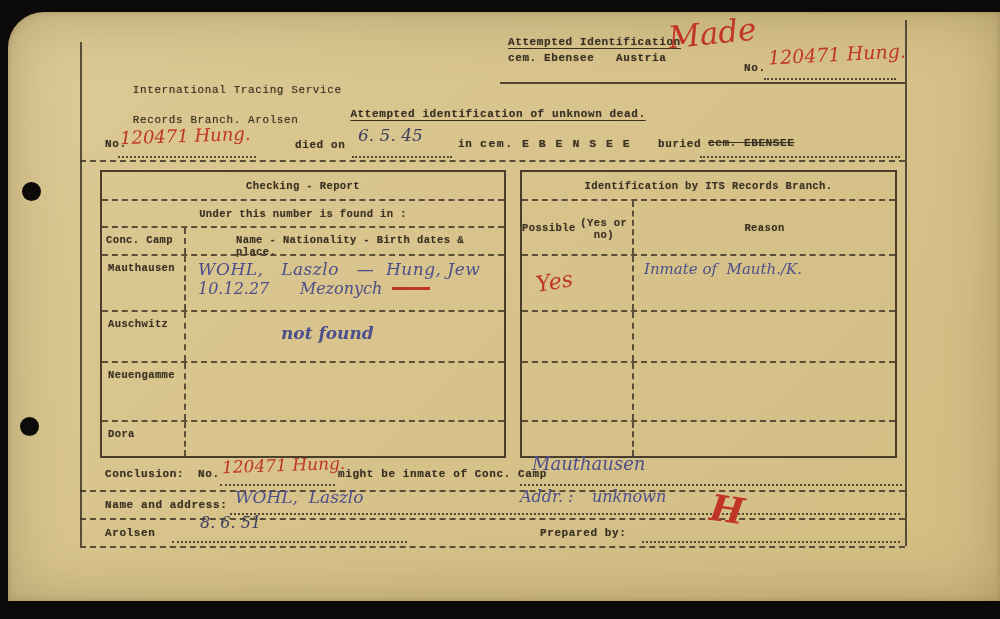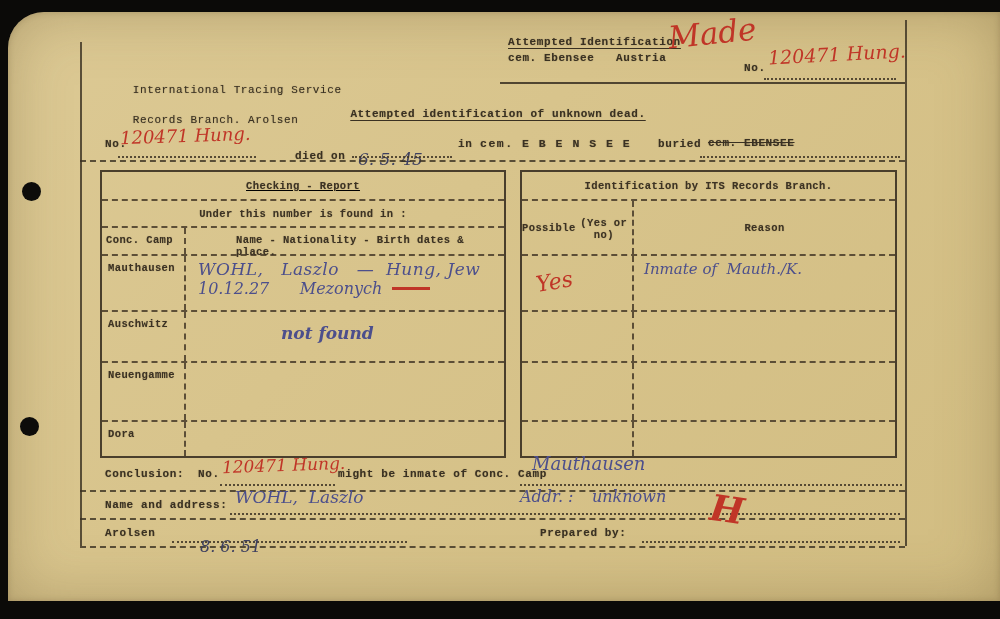--- a/index.html
+++ b/index.html
@@ -18,21 +18,21 @@
     position:absolute;color:#3a3122;font-size:11px;letter-spacing:.6px;
     white-space:pre;font-weight:700;text-shadow:0 0 1px rgba(58,49,34,.45);
   }
   .typed.light{font-weight:400;}
   .hw{
     position:absolute;font-family:"DejaVu Serif", serif;font-style:italic;
     white-space:pre;line-height:1.1;
   }
   .hw.blue{color:#4c4f8c;}
   .hw.red{color:#c03527;}
-  .hw.dark{color:#3e4060;margin-top:24px;}
+  .hw.dark{color:#3e4060;}
   .vline{position:absolute;width:0;border-left:2px solid rgba(56,47,33,.8);}
   .hline-solid{position:absolute;height:0;border-top:2px solid rgba(56,47,33,.85);}
   .hline-dash{position:absolute;height:0;border-top:2px dashed rgba(56,47,33,.8);}
   .leader{position:absolute;height:0;border-bottom:2px dotted rgba(62,52,36,.85);}
   .underlined{text-decoration:underline;text-underline-offset:3px;}
   .strike{text-decoration:line-through;}
 
   
   .tbl{position:absolute;border:2px solid rgba(58,48,33,.9);box-sizing:border-box;
        display:flex;flex-direction:column;}
@@ -71,33 +71,33 @@
   <div class="hw red" style="left: 760px; top: 32px; font-size: 19px; transform: rotate(-3deg); position: absolute;">120471 Hung.</div>
   <div class="leader" style="left: 756px; top: 66px; width: 132px; position: absolute;"></div>
   <div class="hline-solid" style="left:492px;top:70px;width:405px;"></div>
 
   <div class="typed underlined" style="left: 310px; top: 96px; width: 360px; text-align: center; position: absolute;">Attempted identification of unknown dead.</div>
 
   <div style="position:absolute;left:72px;top:122px;width:825px;height:26px;">
     <span class="typed" style="left: 25px; top: 4px; position: absolute;">No.</span>
     <span class="hw red" style="left: 40px; top: -8px; font-size: 18px; transform: rotate(-2deg); position: absolute;">120471 Hung.</span>
     <span class="leader" style="left: 38px; top: 22px; width: 138px; position: absolute;"></span>
-    <span class="typed" style="left: 215px; top: 16px; position: absolute;">died on</span>
+    <span class="typed" style="left: 215px; top: 5px; position: absolute;">died on</span>
     <span class="hw dark" style="left: 278px; top: -8px; font-size: 17px; position: absolute;">6. 5. 45</span>
     <span class="leader" style="left: 272px; top: 22px; width: 100px; position: absolute;"></span>
     <span class="typed" style="left: 378px; top: 4px; position: absolute;">in</span>
     <span class="typed" style="left: 400px; top: 3px; letter-spacing: 1.5px; font-size: 11.5px; position: absolute;">cem. E B E N S E E</span>
     <span class="typed" style="left: 578px; top: 4px; position: absolute;">buried</span>
     <span class="typed strike" style="left: 628px; top: 3px; position: absolute;">cem. EBENSEE</span>
     <span class="leader" style="left: 620px; top: 22px; width: 200px; position: absolute;"></span>
   </div>
   <div class="hline-dash" style="left:72px;top:148px;width:825px;"></div>
 
   <div class="tbl" style="left:92px;top:158px;width:406px;height:288px;">
-    <div class="tbl-row center" style="height:29px;text-decoration:underline;">
+    <div class="tbl-row center" style="height:29px;">
       <span class="cell-label" style="padding:0;">Checking - Report</span>
     </div>
     <div class="tbl-row center" style="height:27px;">
       <span class="cell-label" style="padding:0;">Under this number is found in :</span>
     </div>
     <div class="tbl-row" style="height:28px;">
       <div class="cell rb" style="width:84px;">
         <span class="cell-label" style="padding:6px 2px 0 4px;display:block;">Conc. Camp</span>
       </div>
       <div class="cell" style="flex:1;margin-left:44px;">

